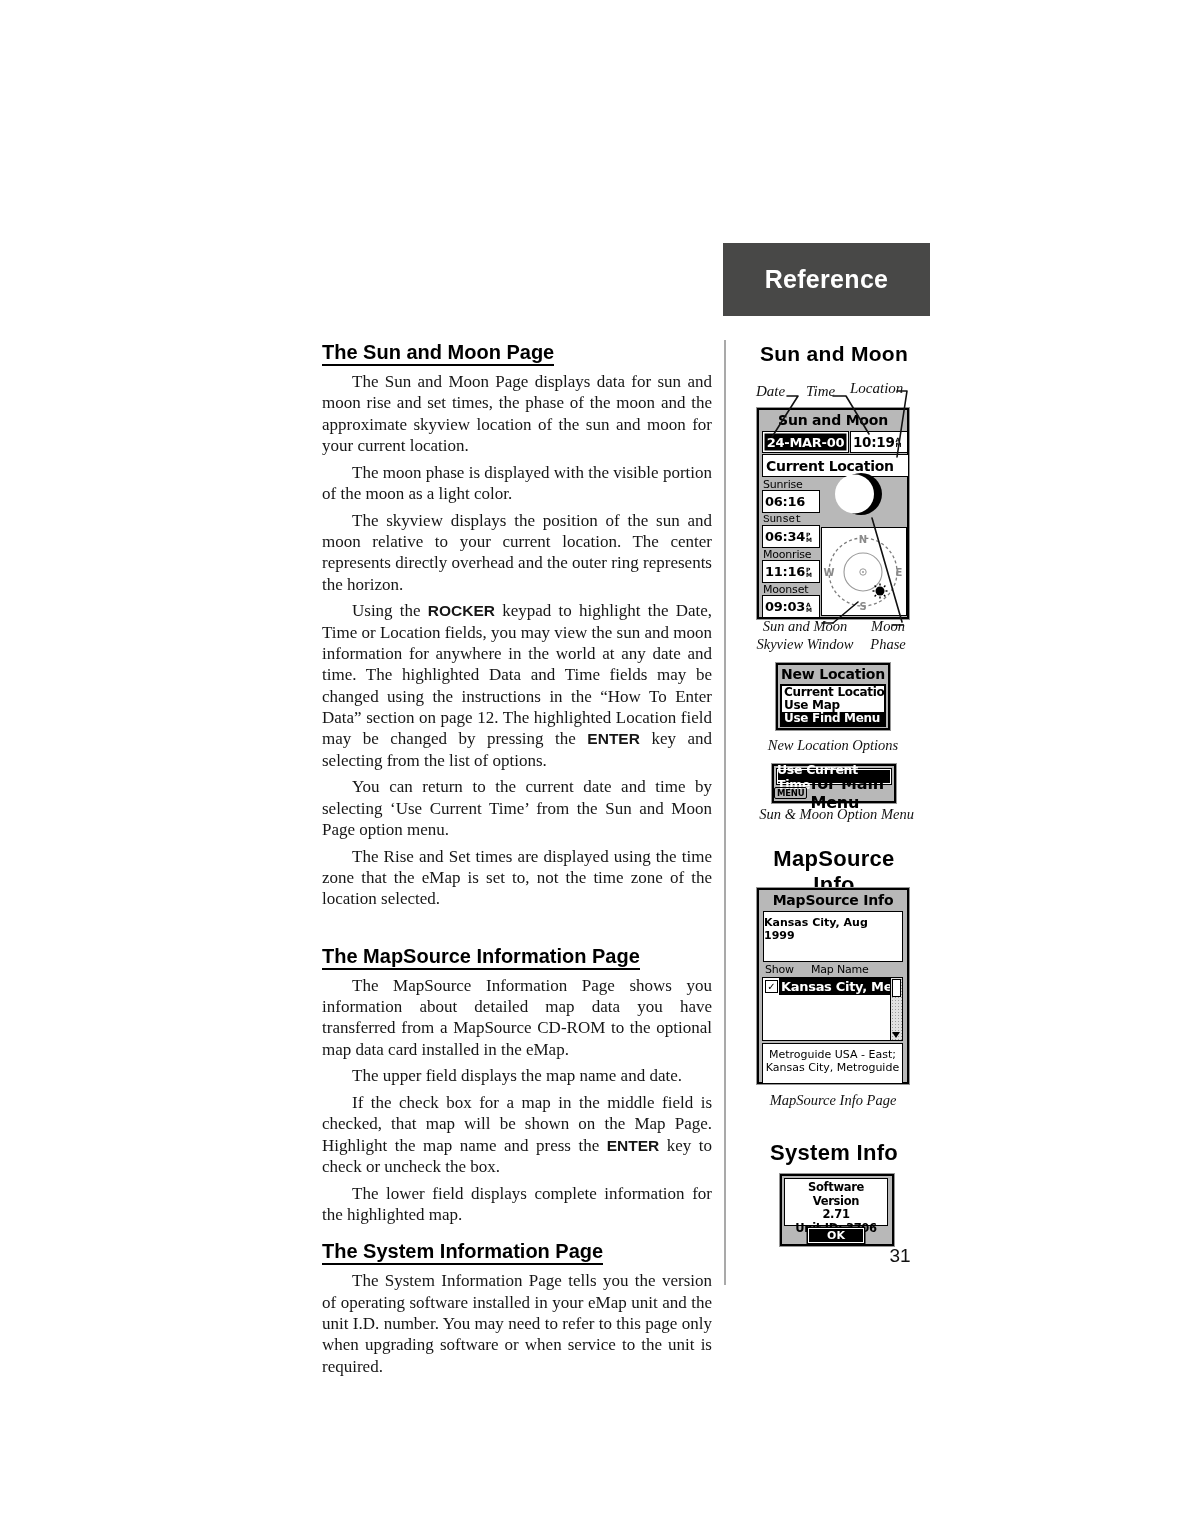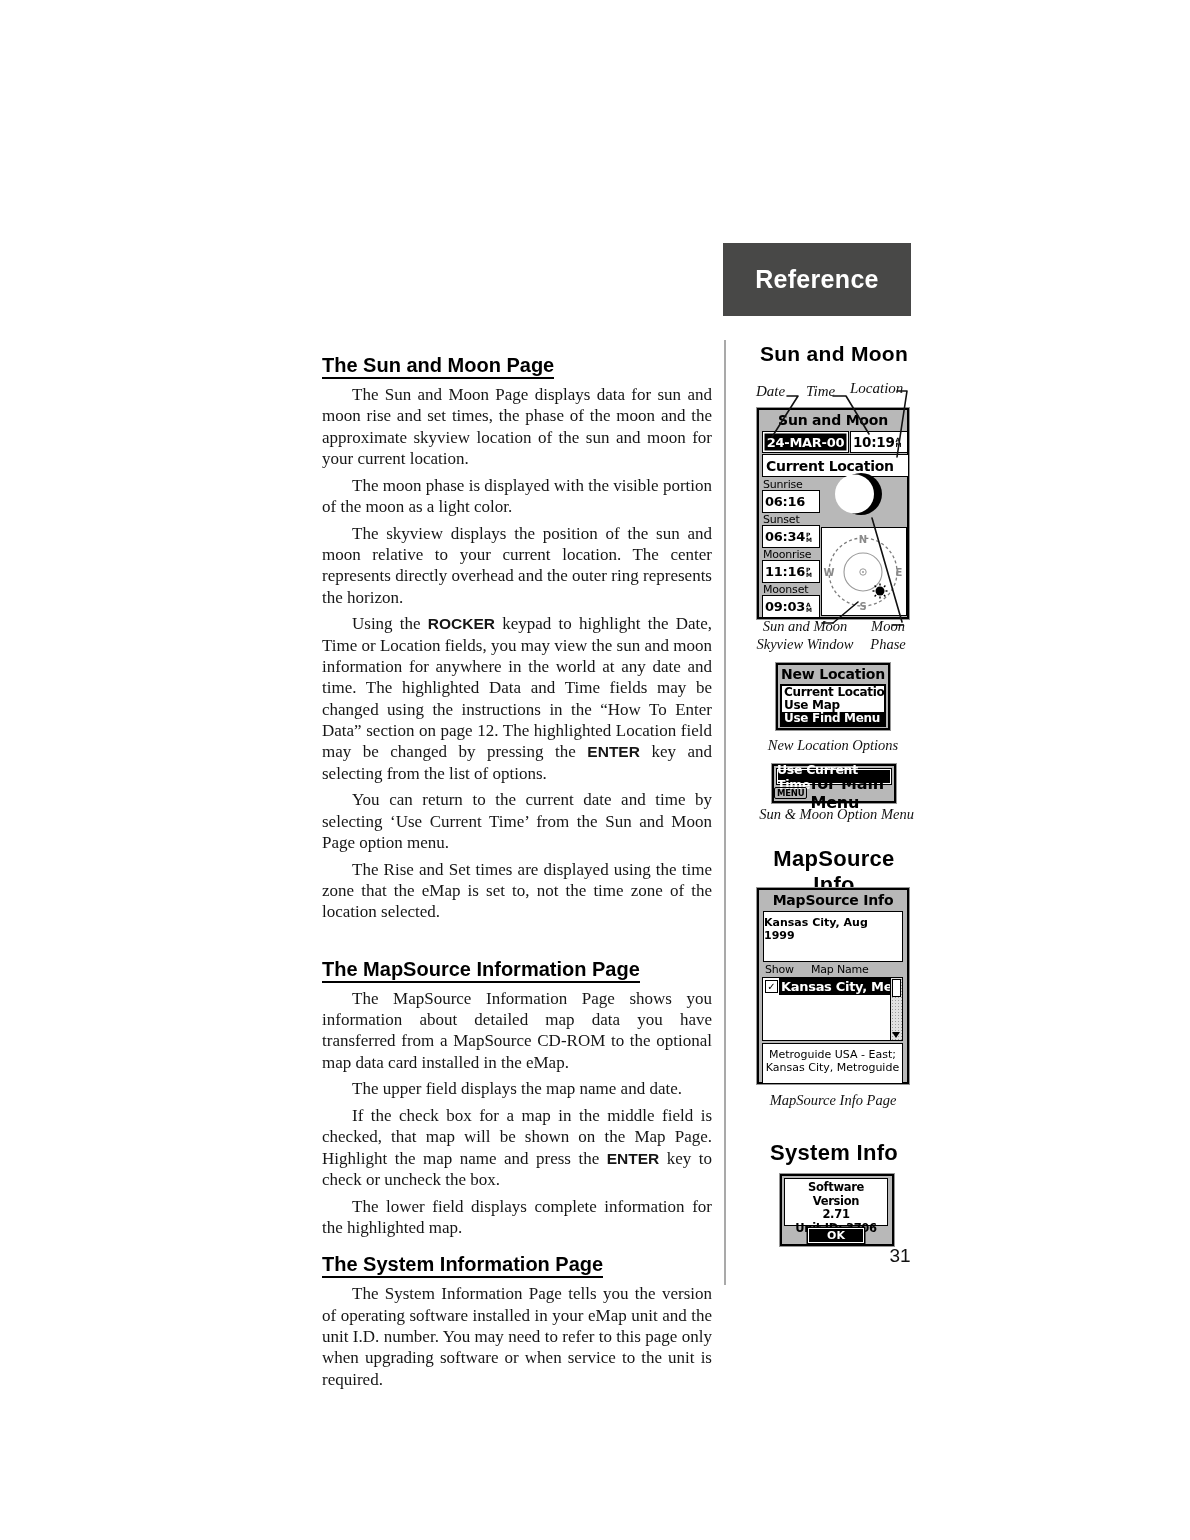--- a/index.html
+++ b/index.html
@@ -3,34 +3,34 @@
 <meta charset="utf-8">
 <style>
   html,body { margin:0; padding:0; }
   body {
     width:1190px; height:1540px; position:relative; background:#ffffff;
     font-family:"Liberation Serif", serif; color:#161616; overflow:hidden;
   }
 
   
   .ref-tab {
-    position:absolute; left:723px; top:243px; width:188px; height:73px;
+    position:absolute; left:723px; top:243px; width:207px; height:73px;
     background:#484847; display:flex; align-items:center; justify-content:center;
   }
   .ref-tab span {
     color:#fff; font:bold 25px "Liberation Sans", sans-serif; letter-spacing:.3px;
   }
 
   
   .divider {
     position:absolute; left:724px; top:340px; width:2px; height:945px; background:#a9a9a9;
   }
 
   
-  .article { position:absolute; left:322px; top:354px; width:390px; }
+  .article { position:absolute; left:322px; top:341px; width:390px; }
   .article h2 {
     margin:0 0 7px 0; font:bold 20px "Liberation Sans", sans-serif; color:#000;
   }
   .article h2 span { border-bottom:2.5px solid #000; padding-bottom:1px; }
   .article h2.gap-lg { margin-top:35px; }
   .article h2.gap-sm { margin-top:15px; }
   .article p {
     margin:0 0 5.5px 0; text-indent:30px; text-align:justify;
     font-size:17px; line-height:21.3px;
   }
@@ -185,21 +185,21 @@
 
   <span class="gps-label" style="left:4px; top:68px;">Sunrise</span>
   <div class="gps-field pad2" style="left:3px; top:80px;  width:54px; height:21px;gap:22px;">
     <span>06:16</span>
     <span class="meri">
         <span>A</span>
         <span>M</span>
       </span>
   </div>
 
-  <span class="gps-label" style="left:4px; top:103px;">Sunset</span>
+  <span class="gps-label" style="left:4px; top:103px;font-family:Liberation Mono, monospace;">Sunset</span>
   <div class="gps-field pad2" style="left:3px; top:115px; width:54px; height:21px;">
     <span>06:34</span>
     <span class="meri">
         <span>P</span>
         <span>M</span>
       </span>
   </div>
 
   <span class="gps-label" style="left:4px; top:138px;">Moonrise</span>
   <div class="gps-field pad2" style="left:3px; top:150px; width:54px; height:21px;">

